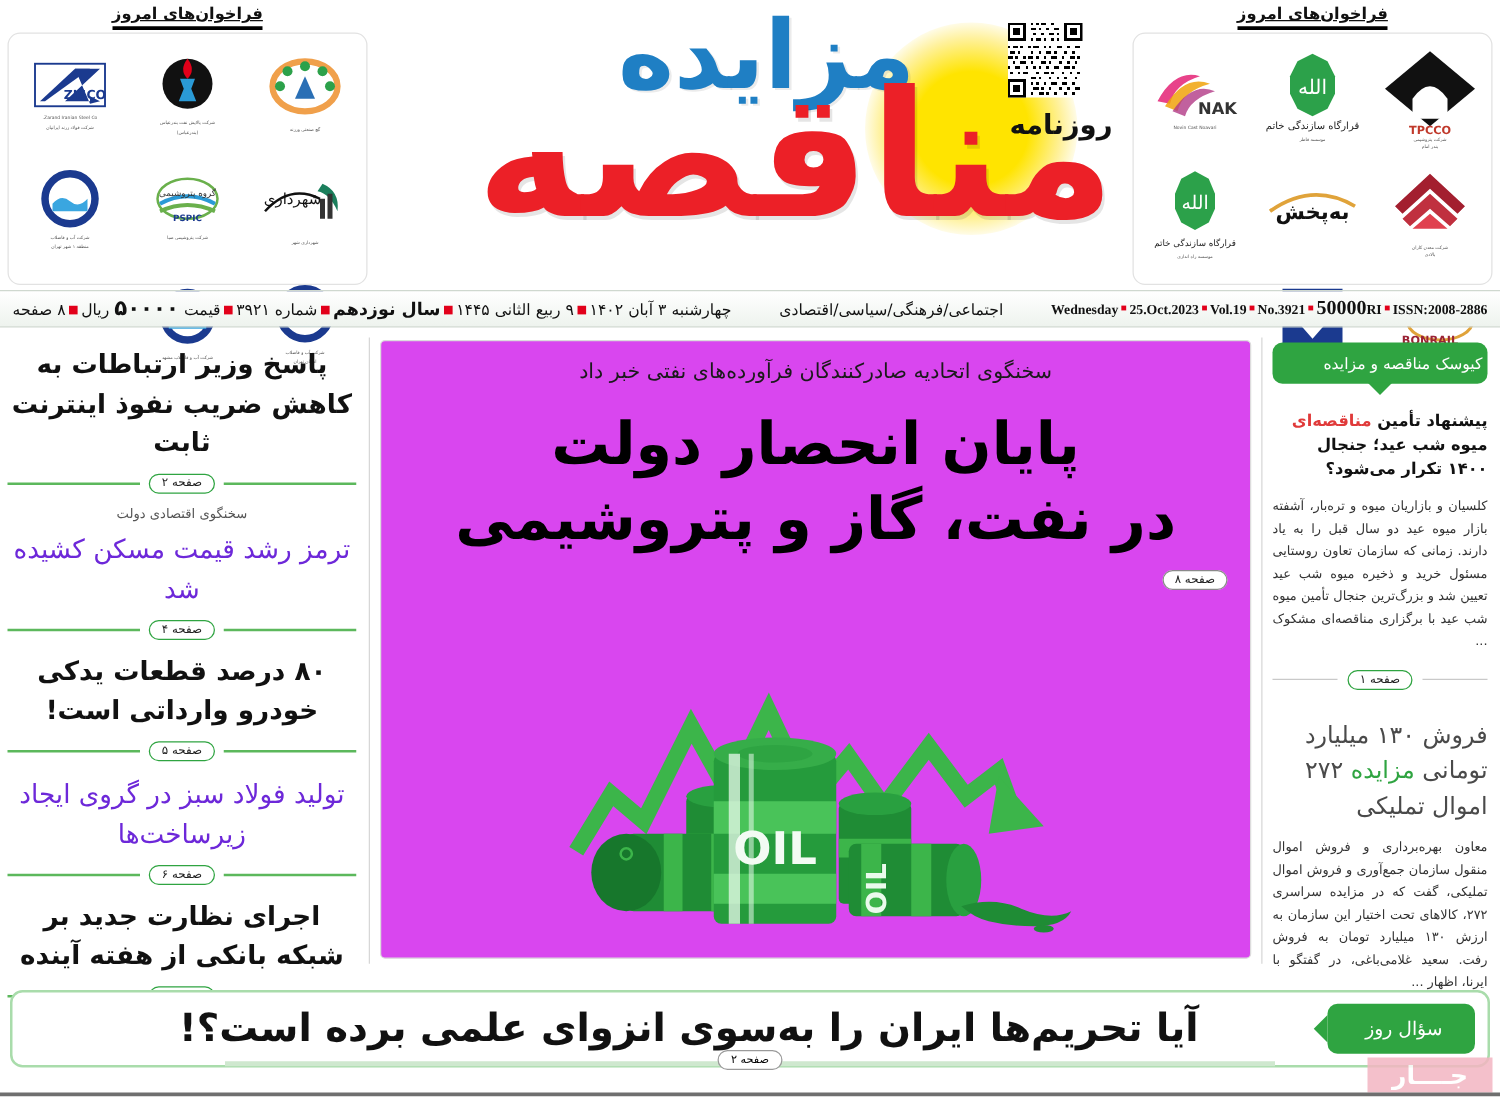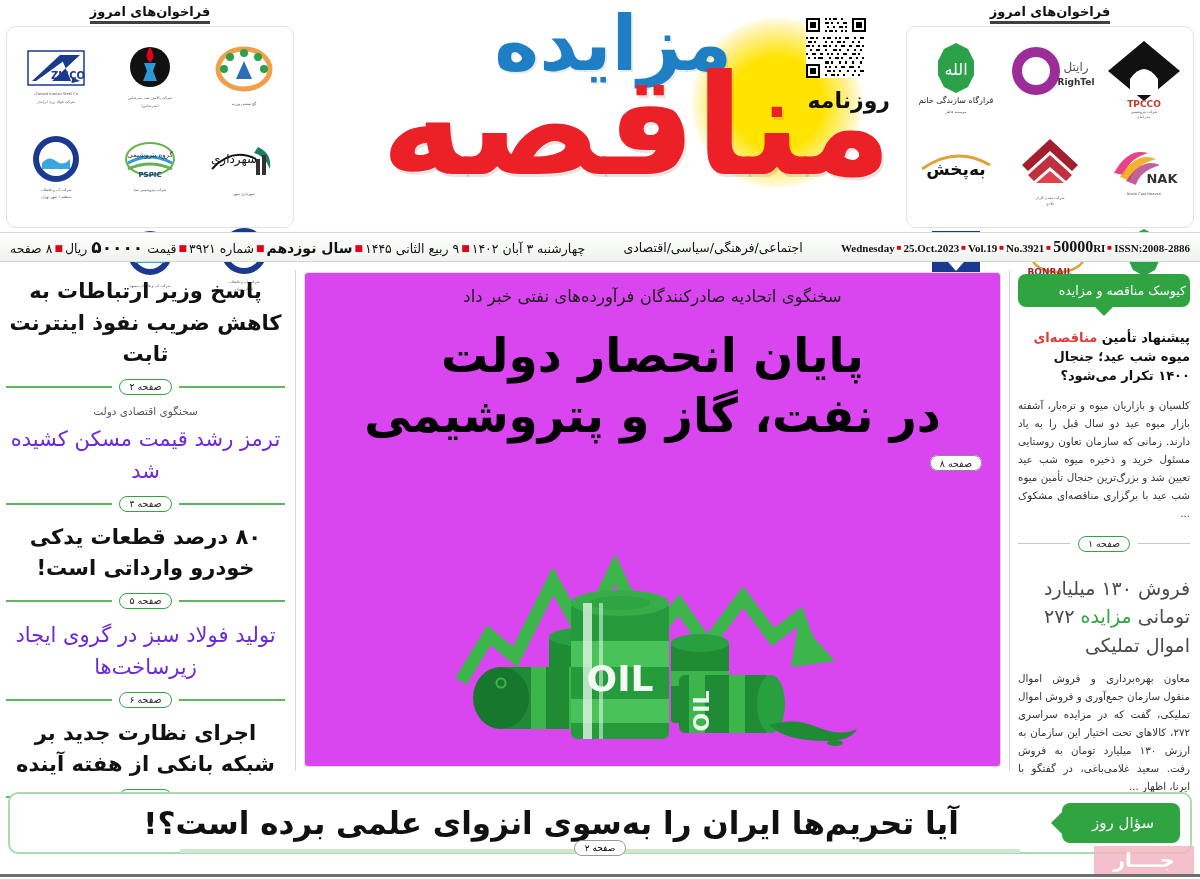--- a/index.html
+++ b/index.html
@@ -18,22 +18,23 @@
   .logo-panel-title {
     text-align: center;
     font-size: 13px;
     font-weight: bold;
     color: #111;
     padding: 4px 0 2px;
     position: relative;
   }
   .logo-panel-title span.ul {
     display:inline-block;
-    border-bottom: 3px solid #404040;
+    border-bottom: 3px solid #000000;
     padding-bottom: 2px;
+    text-decoration: underline;
   }
   .logo-box {
     border: 1px solid #e2e2e2;
     border-radius: 10px;
     height: 202px;
     background: #fff;
     display: grid;
     grid-template-columns: repeat(3, 1fr);
     grid-template-rows: repeat(2, 1fr);
     align-items: center;
@@ -198,27 +199,20 @@
         <span class="ul">فراخوان‌های امروز</span>
       </div>
       <div class="logo-box">
         <div class="logo-cell">
           <svg width="88" height="88" viewBox="0 0 88 88">
             <polygon points="44,8 80,38 44,68 8,38" fill="#111"></polygon>
             <path d="M30 46 q14 -20 28 0 l0 16 -28 0 z" fill="#fff"></path>
             <text x="44" y="74" text-anchor="middle" font-size="9" font-weight="bold" fill="#c0392b">TPCCO</text>
             <text x="44" y="80" text-anchor="middle" class="logo-cap">شرکت پتروشیمی</text>
             <text x="44" y="85" text-anchor="middle" class="logo-cap">بندر امام</text>
-          </svg>
-        </div>
-        <div class="logo-cell">
-          <svg width="88" height="88" viewBox="0 0 88 88">
-            <circle cx="30" cy="38" r="19" fill="none" stroke="#9b2c98" stroke-width="10"></circle>
-            <text x="70" y="38" text-anchor="middle" font-size="12" fill="#555">رایتل</text>
-            <text x="70" y="52" text-anchor="middle" font-size="9" font-weight="bold" fill="#333">RighTel</text>
           </svg>
         </div>
         <div class="logo-cell">
           <svg width="88" height="88" viewBox="0 0 88 88">
             <polygon points="44,10 56,16 62,28 62,42 56,54 44,60 32,54 26,42 26,28 32,16" fill="#2ca14a"></polygon>
             <text x="44" y="42" text-anchor="middle" font-size="16" fill="#fff">الله</text>
             <text x="44" y="70" text-anchor="middle" font-size="8" fill="#222">قرارگاه سازندگی خاتم</text>
             <text x="44" y="80" text-anchor="middle" class="logo-cap">موسسه فاطر</text>
           </svg>
         </div>

